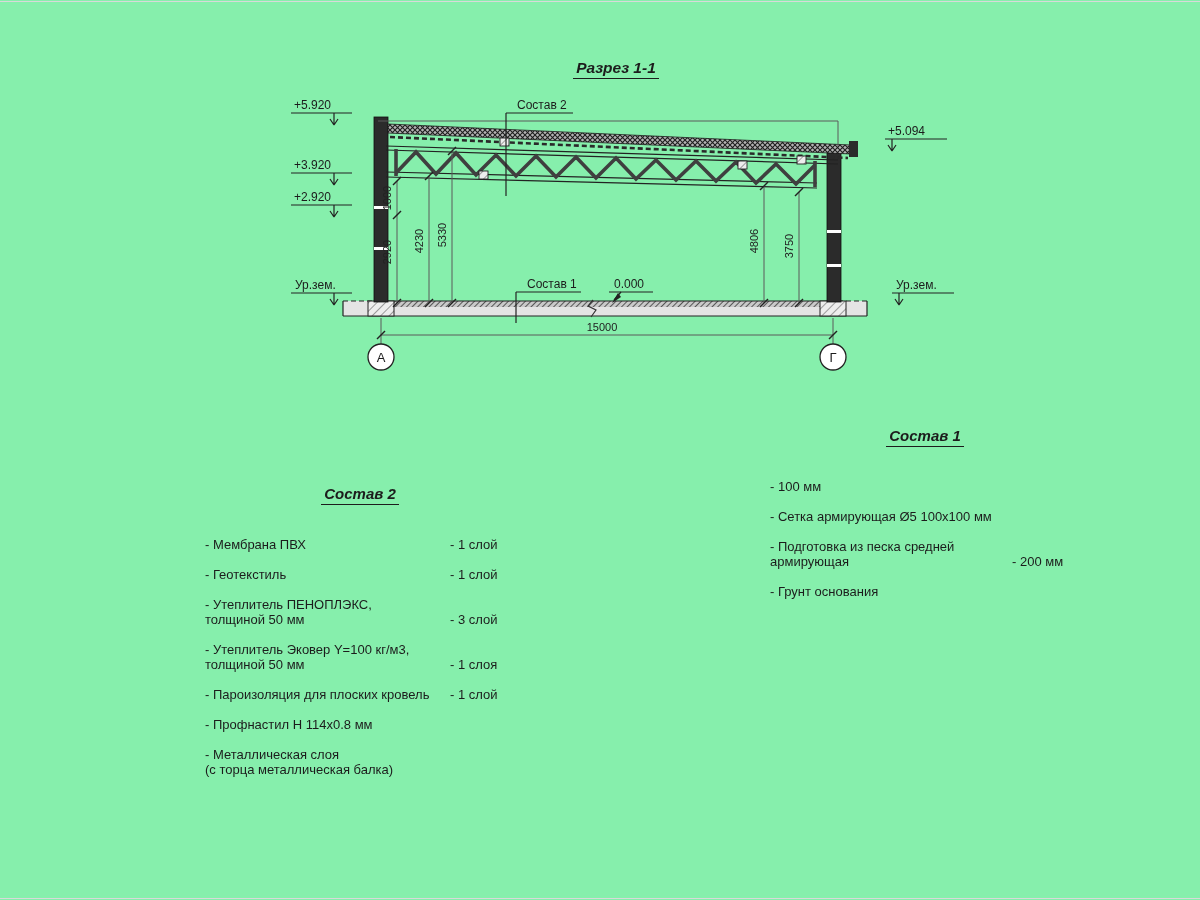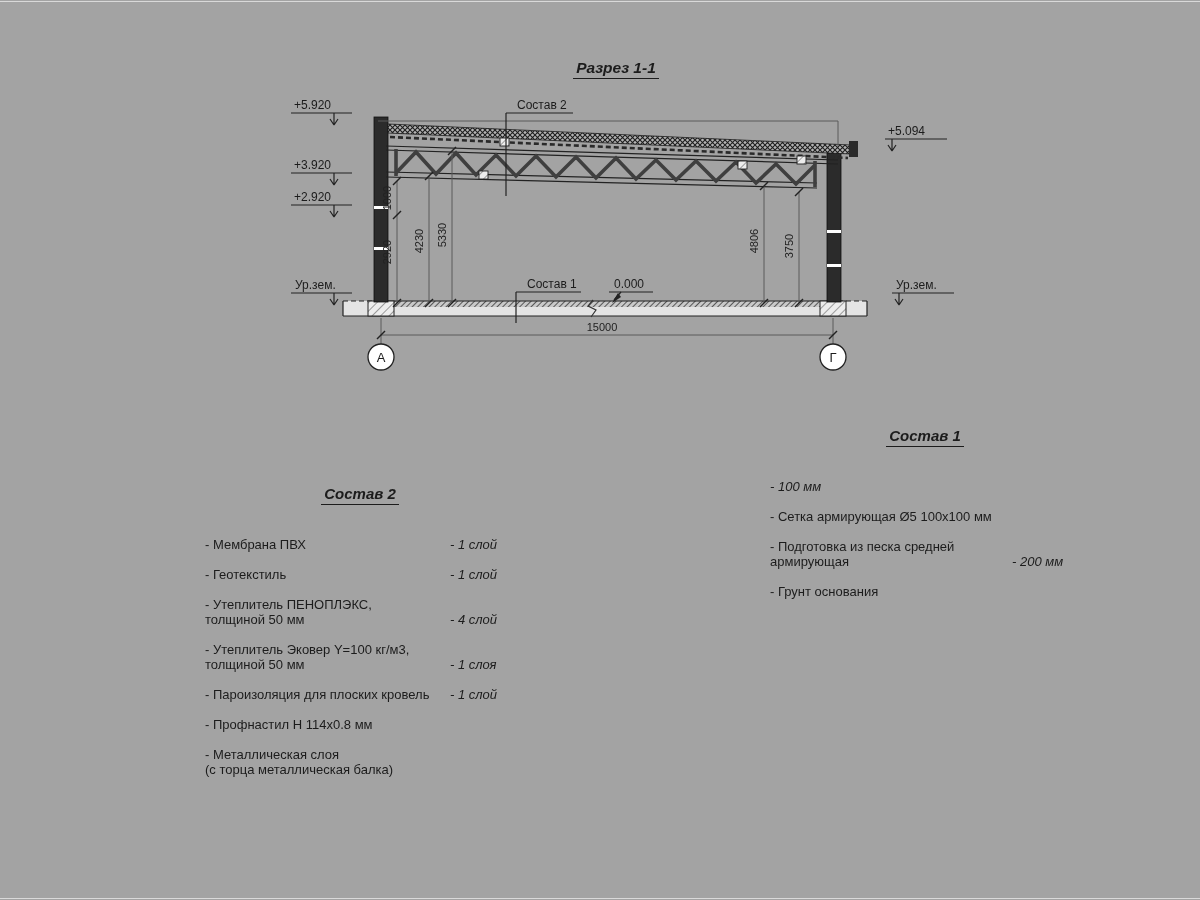--- a/index.html
+++ b/index.html
@@ -1,32 +1,32 @@
 <!DOCTYPE html>
 <html><head>
 <meta charset="utf-8">
 <style>
   html,body{margin:0;padding:0;background:#ffffff;}
-  #page{position:relative;width:1200px;height:900px;background:#a3a3a3;overflow:hidden;
+  #page{position:relative;width:1200px;height:900px;background:#86efac;overflow:hidden;
         font-family:"Liberation Sans","DejaVu Sans",sans-serif;color:#1c1c1c;}
   .edge-line{position:absolute;left:0;width:1200px;height:1px;background:#d9d9d9;}
   #drawing-svg{position:absolute;left:0;top:0;}
   .sheet-title{position:absolute;left:516px;top:59px;width:200px;text-align:center;
                font-size:15.5px;font-weight:bold;font-style:italic;}
   .sheet-title span{border-bottom:1.4px solid #1c1c1c;padding:0 3px 2px 3px;}
   .mat-list{position:absolute;width:310px;font-size:13px;line-height:15px;}
   .mat-list .list-title{text-align:center;font-size:15px;font-weight:bold;font-style:italic;margin-bottom:36px;}
   .mat-list .list-title span{border-bottom:1.3px solid #1c1c1c;padding:0 3px 2px 3px;}
   .li{display:flex;align-items:flex-end;margin-bottom:15px;}
   .li .nm{white-space:pre-line;}
   #sostav2-list{left:205px;top:486px;}
   #sostav2-list .nm{width:245px;}
   #sostav1-list{left:770px;top:428px;}
   #sostav1-list .nm{width:242px;}
-  .vl{white-space:pre;font-style:italic;}
+  .vl{white-space:pre;}
   
   text{font-family:"Liberation Sans","DejaVu Sans",sans-serif;fill:#1c1c1c;}
   .lbl{font-size:12px;}
   .dim{font-size:11px;fill:#222;}
   .thin{stroke:#5a5a5a;stroke-width:1;}
   .med{stroke:#222;stroke-width:1.2;}
   .tick{stroke:#222;stroke-width:1.4;}
 </style>
 </head>
 <body>
@@ -189,21 +189,21 @@
       <div class="nm">- Мембрана ПВХ</div>
       <div class="vl">- 1 слой</div>
     </div>
     <div class="li">
       <div class="nm">- Геотекстиль</div>
       <div class="vl">- 1 слой</div>
     </div>
     <div class="li">
       <div class="nm">- Утеплитель ПЕНОПЛЭКС,
 толщиной 50 мм</div>
-      <div class="vl">- 4 слой</div>
+      <div class="vl">- 3 слой</div>
     </div>
     <div class="li">
       <div class="nm">- Утеплитель Эковер Y=100 кг/м3,
 толщиной 50 мм</div>
       <div class="vl">- 1 слоя</div>
     </div>
     <div class="li">
       <div class="nm">- Пароизоляция для плоских кровель</div>
       <div class="vl">- 1 слой</div>
     </div>

